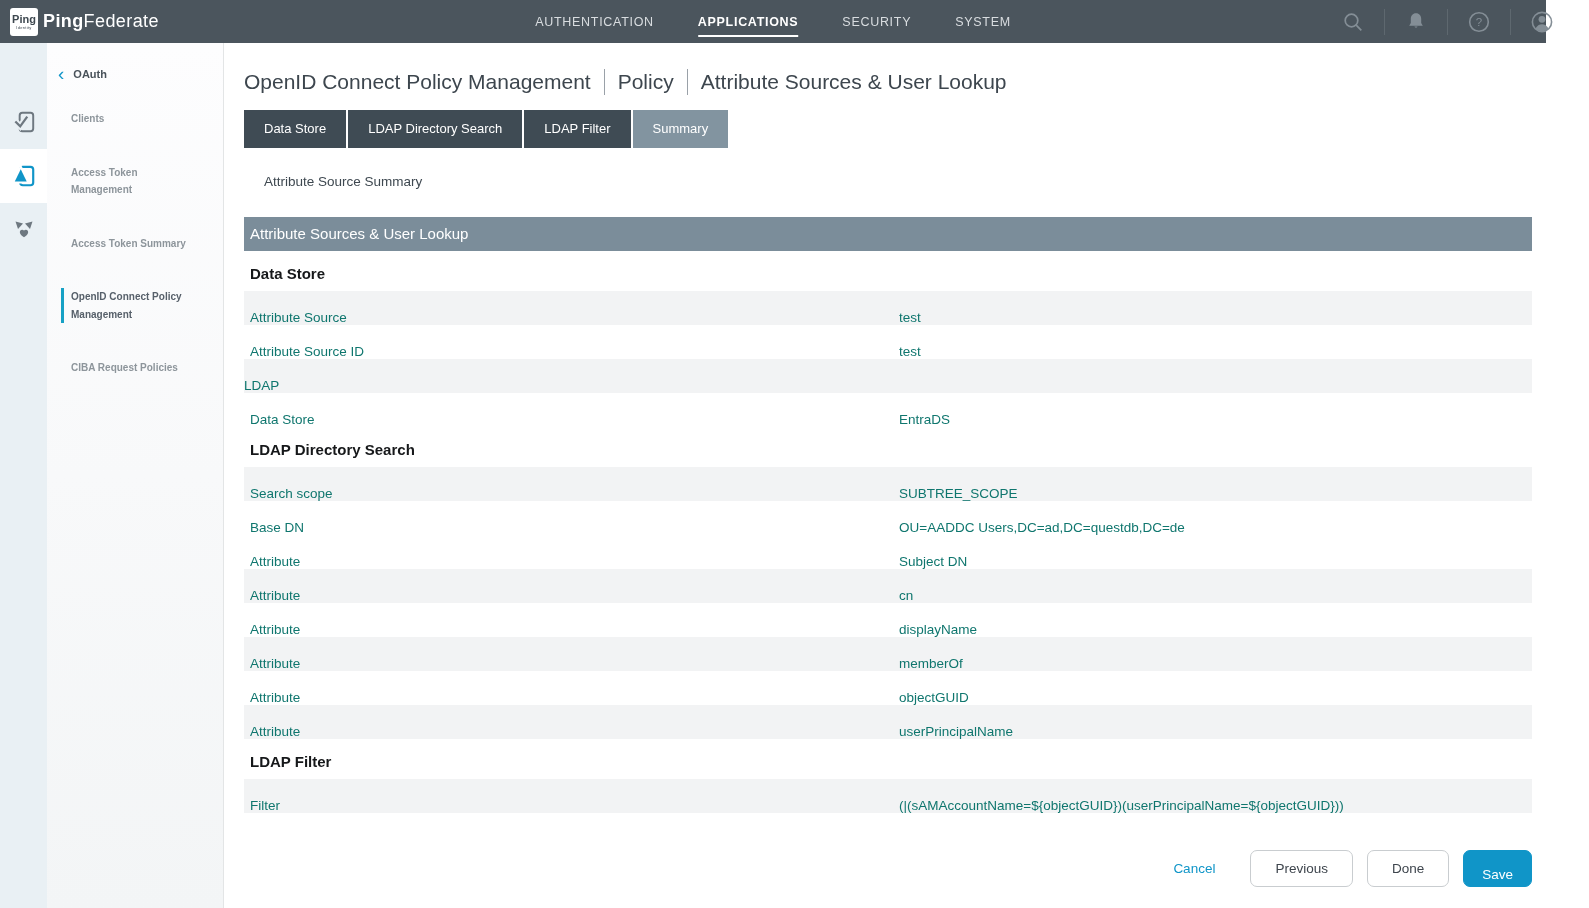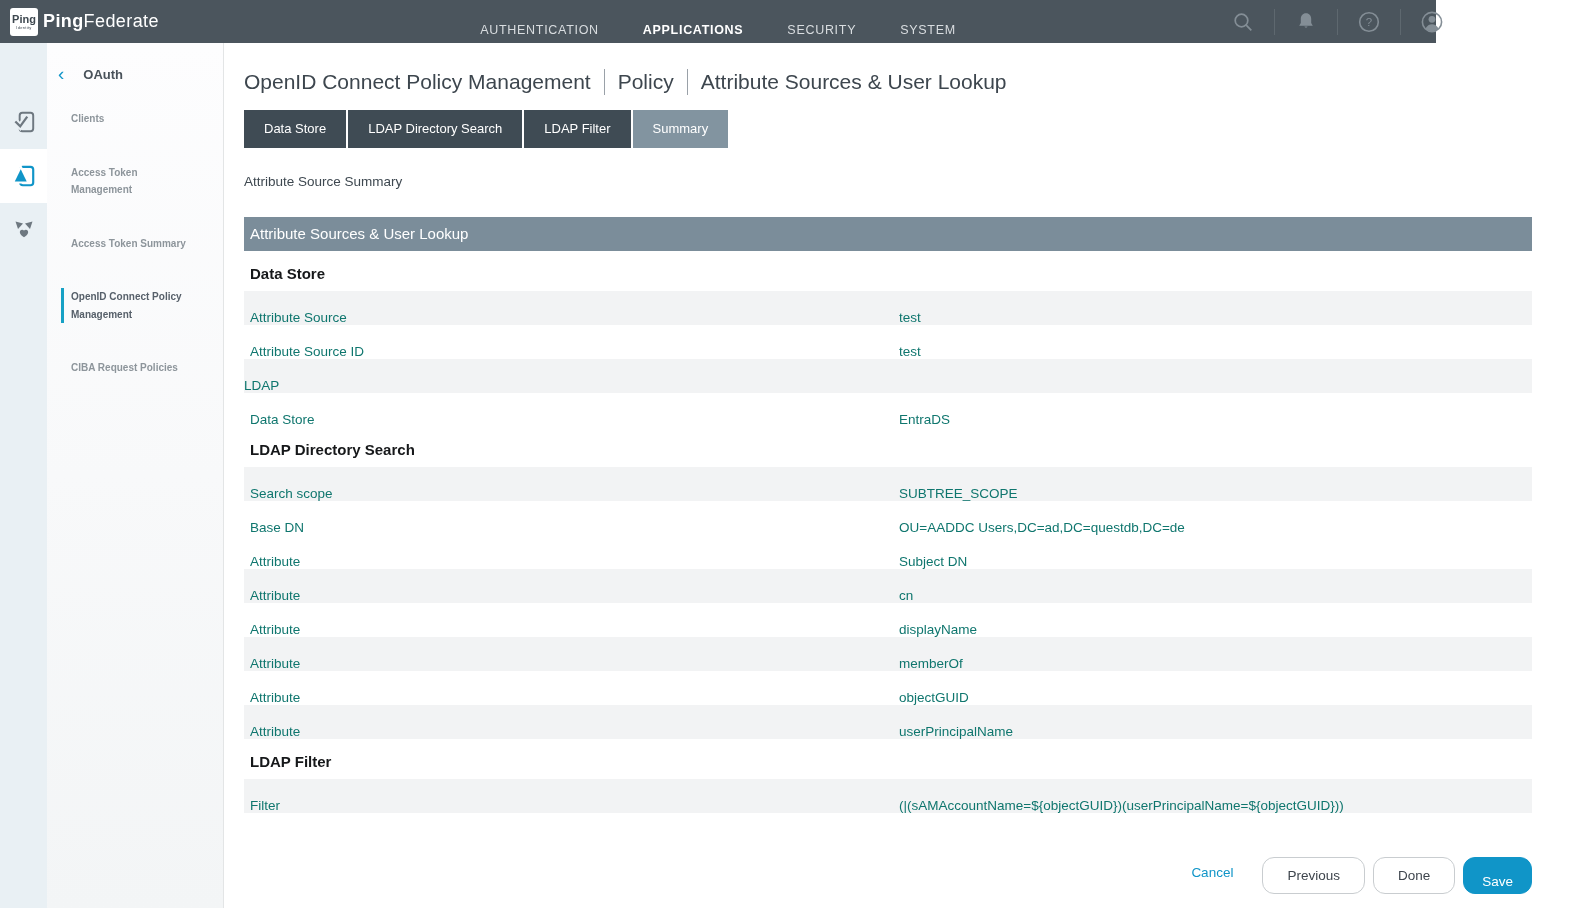--- a/index.html
+++ b/index.html
@@ -1,30 +1,30 @@
 <!DOCTYPE html>
 <html style="--topbar: #4b555d; --accent: #1095c8; --tab: #3f4b54; --tab-active: #8294a0; --table-header: #7b8d9a; --row-shaded: #f2f3f4; --rail-bg: #e9f0f4;"><head>
 <meta charset="utf-8">
 <style>
   * { margin:0; padding:0; box-sizing:border-box; }
   html,body { width:1589px; height:908px; overflow:hidden; background:#fff;
               font-family:"Liberation Sans", sans-serif; }
   body { position:relative; }
 
   
-  .topbar { position:absolute; top:0; left:0; width:1436px; height:43px;
+  .topbar { position:absolute; top:0; left:0; width:1546px; height:43px;
             background:var(--topbar,#4b555d); display:flex; align-items:center; z-index:20; }
   .logo-box { width:28px; height:28px; margin-left:10px; background:#fff; border-radius:3px;
               display:flex; flex-direction:column; align-items:center; justify-content:center; flex:0 0 auto; }
   .logo-ping { font-size:11px; font-weight:700; color:#3e4850; line-height:11px; }
   .logo-identity { font-size:4px; color:#3e4850; line-height:5px; letter-spacing:.3px; }
   .brand { margin-left:5px; font-size:18px; color:#fff; letter-spacing:.4px; white-space:nowrap; }
   .brand .bold { font-weight:700; }
   .brand .light { font-weight:400; }
-  .primary-nav { position:absolute; left:50%; transform:translateX(-50%); top:8px; height:43px;
+  .primary-nav { position:absolute; left:50%; transform:translateX(-50%); top:0; height:43px;
                  display:flex; align-items:center; gap:44px; }
   .nav-item { position:relative; color:#d9dde0; font-size:12.5px; letter-spacing:.7px;
               cursor:pointer; padding:4px 0; white-space:nowrap; }
   .nav-item.active { color:#fff; font-weight:700; }
   .nav-item.active::after { content:""; position:absolute; left:0; right:0; bottom:-4px;
                             height:2px; background:#fff; }
   .topbar-icons { margin-left:auto; display:flex; align-items:center; height:100%; }
   .tb-icon { width:24px; height:24px; margin:0 19px; cursor:pointer; flex:0 0 auto; }
   .tb-icon svg { width:24px; height:24px; display:block; }
   .tb-divider { width:1px; height:26px; background:#5e686f; flex:0 0 auto; }
@@ -38,50 +38,50 @@
   .rail-slot.active { background:#fff; }
   .rail-slot svg { width:26px; height:26px; display:block; }
 
   
   .sidemenu { position:absolute; left:47px; top:43px; bottom:0; width:177px;
               background:linear-gradient(#fdfdfe, #f3f5f6);
               border-right:1px solid #e3e5e6; padding-top:22px; z-index:10; }
   .sm-header { display:flex; align-items:center; padding-left:9px; margin-bottom:27px; }
   .sm-chevron { color:var(--accent,#1095c8); font-size:19px; line-height:18px; cursor:pointer;
                 font-weight:400; padding:0 2px; }
-  .sm-title { margin-left:17px; font-size:13px; font-weight:700; color:#49525a; }
+  .sm-title { margin-left:7px; font-size:11px; font-weight:700; color:#49525a; }
   .sm-items { padding-left:24px; }
   .sb-item { width:122px; font-size:10px; font-weight:700; color:#8d959b; line-height:17.5px;
              margin-bottom:36px; cursor:pointer; }
   .sb-item.active { color:#57606a; border-left:3px solid #17a1c5; margin-left:-10px; padding-left:7px; }
 
   
   .main { position:absolute; left:224px; top:43px; right:0; bottom:0; background:#fff;
           padding:26px 57px 0 20px; }
   .page-title { display:flex; align-items:center; font-size:21px; color:#3d464e; font-weight:400; }
   .title-sep { width:1px; height:26px; background:#9aa1a8; margin:0 13px; }
   .step-tabs { display:flex; gap:2px; margin-top:15px; }
   .step { background:var(--tab,#3f4b54); color:#fff; font-size:13px; height:38px; line-height:38px;
           padding:0 20px; cursor:pointer; white-space:nowrap; }
   .step.active { background:var(--tab-active,#8294a0); }
-  .summary-caption { margin-top:26px; font-size:13.5px; color:#3e4850; }
+  .summary-caption { margin-top:26px; font-size:13.5px; color:#3e4850;margin-left:20px; }
   .table-header { margin-top:28px; background:var(--table-header,#7b8d9a); color:#fff;
                   font-size:15px; height:34px; line-height:34px; padding-left:6px; }
   .sec-heading { font-size:15px; font-weight:700; color:#16181a; padding-left:6px;
                  margin:13px 0 8px 0; line-height:19px; }
   .trow { display:flex; height:34px; align-items:flex-end; font-size:13.5px; color:#0f766e; }
   .trow.shaded { background:var(--row-shaded,#f2f3f4); }
   .tlabel { width:655px; padding-left:6px; flex:0 0 auto; }
   .tvalue { flex:1; }
 
-  .footer { display:flex; align-items:center; justify-content:flex-end; margin-top:37px; gap:8px; }
+  .footer { display:flex; align-items:center; justify-content:flex-end; margin-top:37px; gap:14px; }
   .cancel-link { color:var(--accent,#1095c8); font-size:13.5px; margin-right:21px; cursor:pointer; }
-  .btn { height:37px; padding:0 24px; font-size:13.5px; border-radius:12px;
+  .btn { height:37px; padding:0 24px; font-size:13.5px; border-radius:7px;
          border:1px solid #c9cdd0; background:#fff; color:#3e454d; cursor:pointer;
-         font-family:"Liberation Sans", sans-serif;margin-top:7px; }
+         font-family:"Liberation Sans", sans-serif; }
   .btn.primary { background:var(--accent,#1095c8); border-color:var(--accent,#1095c8);
                  color:#fff; padding:16px 18px; }
 </style>
 </head>
 <body>
 
 <div class="topbar">
   <div class="logo-box">
     <div class="logo-ping">Ping</div>
     <div class="logo-identity">Identity</div>

